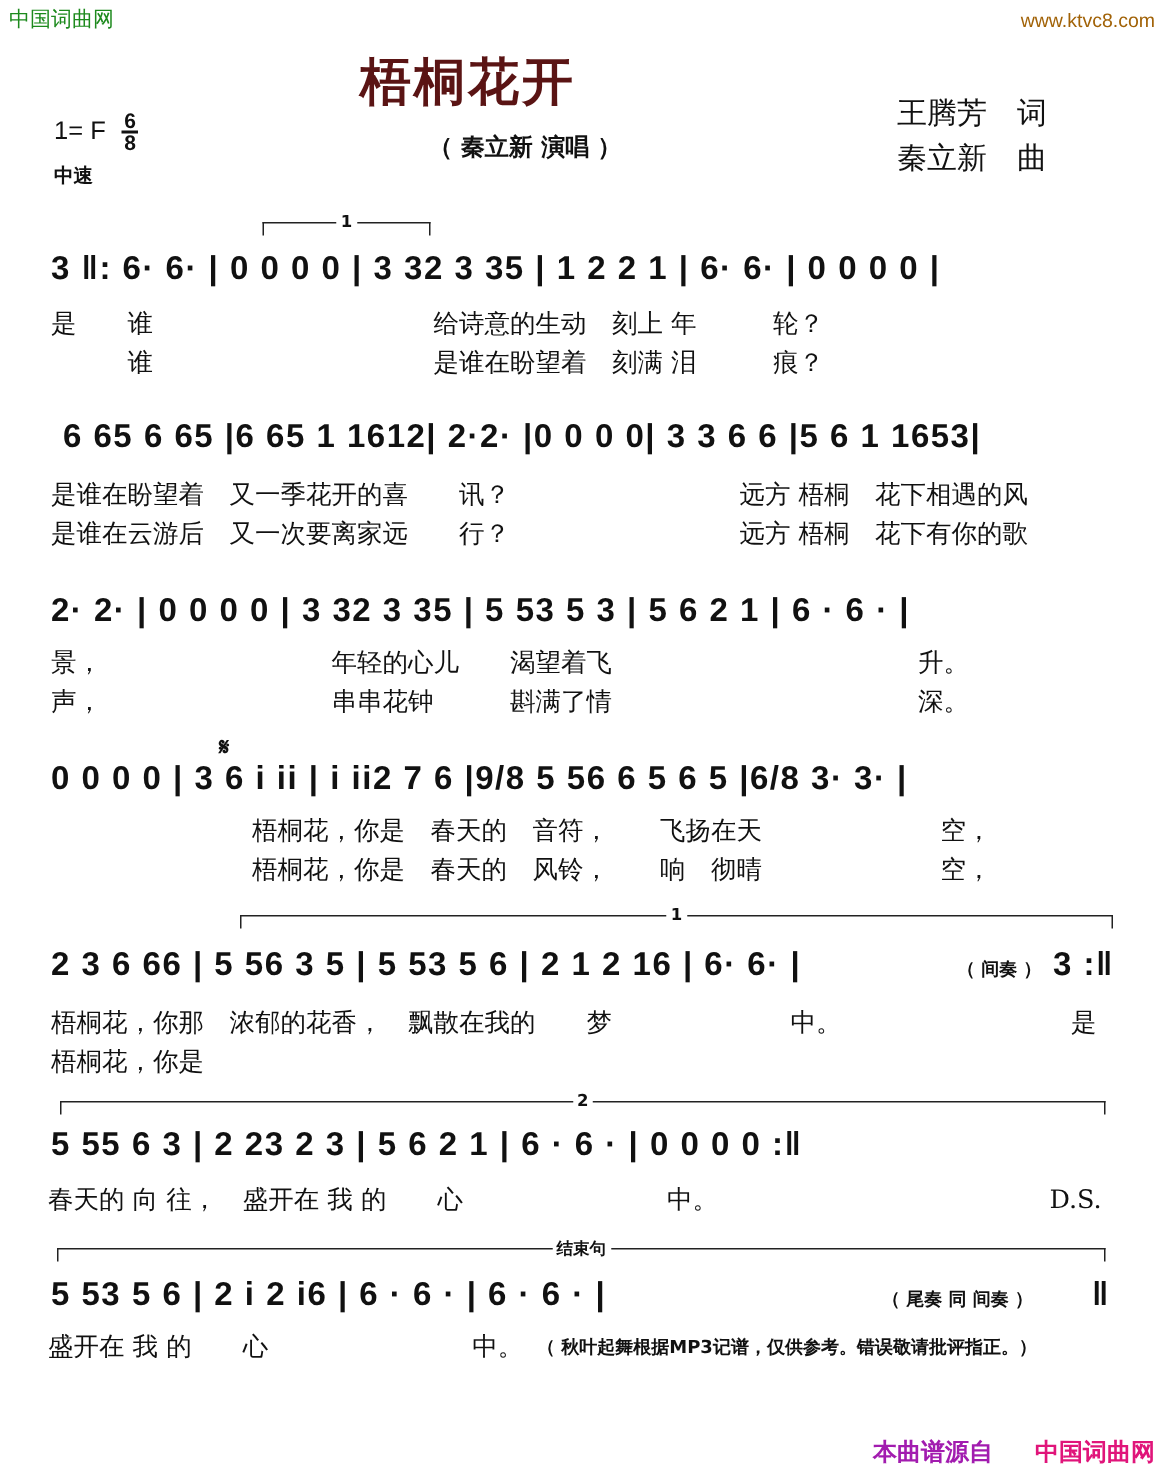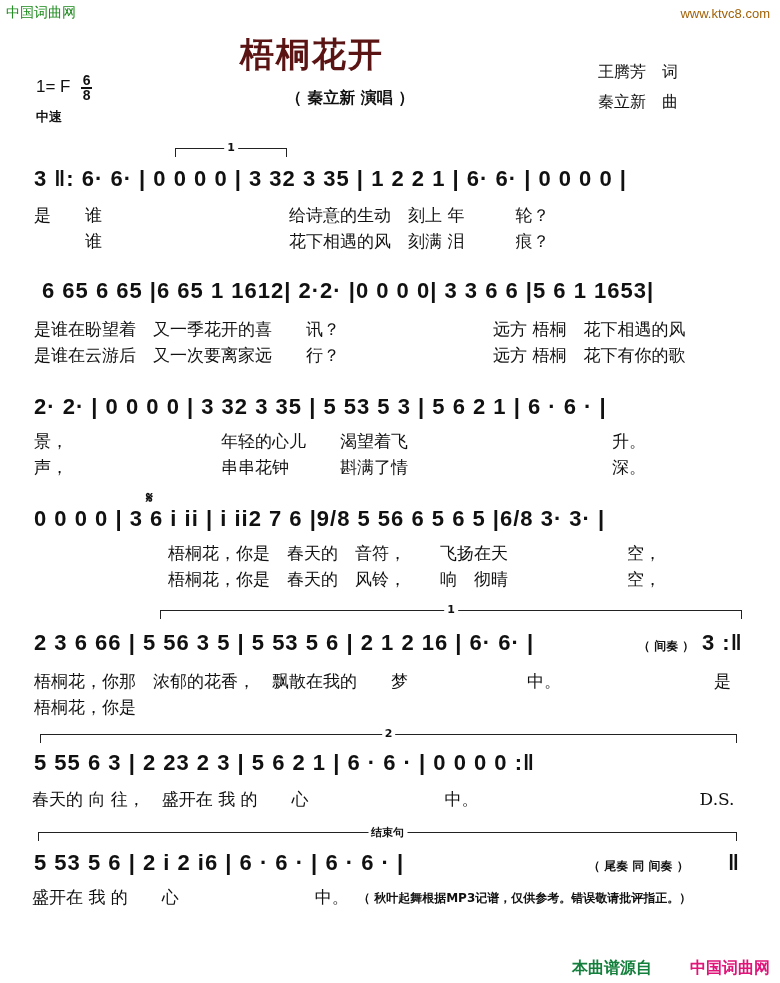--- a/index.html
+++ b/index.html
@@ -6,26 +6,26 @@
   body{width:780px;height:983px;position:relative;overflow:hidden;font-family:"DejaVu Sans","Liberation Sans",sans-serif;color:#111;}
   .abs{position:absolute;white-space:nowrap;}
   .wm-left{left:6px;top:4px;font-size:14px;color:#1d8a1d;}
   .wm-right{right:10px;top:6px;font-size:13px;color:#a16207;font-family:"Liberation Sans",sans-serif;}
   .title{left:0;width:624px;top:32px;text-align:center;font-size:34px;color:#5a1414;font-weight:bold;letter-spacing:2px;}
   .singer{left:0;width:700px;top:88px;text-align:center;font-size:16px;font-weight:bold;}
   .key{left:36px;top:74px;font-size:17px;font-family:"Liberation Sans",sans-serif;}
   .frac{display:inline-flex;flex-direction:column;align-items:center;font-size:14px;font-weight:bold;line-height:13px;vertical-align:middle;margin-left:6px;}
   .frac .bar{width:11px;border-top:2px solid #111;}
   .tempo{left:36px;top:108px;font-size:13px;font-weight:bold;}
-  .credit{font-size:16px;font-family:Liberation Serif, serif;}
+  .credit{font-size:20px;font-family:Liberation Serif, serif;}
   .notes{font-family:"Liberation Sans",sans-serif;font-weight:bold;font-size:22px;letter-spacing:1px;}
   .lyric{font-size:17px;font-family:"DejaVu Serif","Liberation Serif",serif;}
   .bracket{border-top:1.5px solid #222;border-left:1.5px solid #222;border-right:1.5px solid #222;height:8px;}
   .bracket-label{position:absolute;top:-8px;left:50%;transform:translateX(-50%);background:#fff;padding:0 3px;font-size:11px;font-weight:bold;}
-  .footer-src{right:128px;top:958px;font-size:16px;font-weight:bold;color:#15803d;}
+  .footer-src{right:118px;top:958px;font-size:16px;font-weight:bold;color:#a21caf;}
   .footer-brand{right:10px;top:958px;font-size:16px;font-weight:bold;color:#e0157a;}
   .small{font-size:12px;font-weight:bold;font-family:"DejaVu Sans",sans-serif;letter-spacing:0;}
   .note-line{font-size:12px;font-weight:bold;}
 </style>
 </head>
 <body>
 
 <div class="abs wm-left">中国词曲网</div>
 <div class="abs wm-right">www.ktvc8.com</div>
 
@@ -43,21 +43,21 @@
 <div class="abs tempo">中速</div>
 
 <div class="abs credit" style="left:598px;top:62px;">王腾芳　词</div>
 <div class="abs credit" style="left:598px;top:92px;">秦立新　曲</div>
 
 <div class="abs bracket" style="left:175px;top:148px;width:110px;">
   <span class="bracket-label">1</span>
 </div>
 <div class="abs notes" style="left:34px;top:166px;">3 ‖: 6· 6· | 0 0 0 0 | 3 32 3 35 | 1 2 2 1 | 6· 6· | 0 0 0 0 |</div>
 <div class="abs lyric" style="left:34px;top:204px;">是　　谁　　　　　　　　　　　给诗意的生动　刻上 年　　　轮？</div>
-<div class="abs lyric" style="left:34px;top:230px;">　　　谁　　　　　　　　　　　花下相遇的风　刻满 泪　　　痕？</div>
+<div class="abs lyric" style="left:34px;top:230px;">　　　谁　　　　　　　　　　　是谁在盼望着　刻满 泪　　　痕？</div>
 
 <div class="abs notes" style="left:42px;top:278px;">6 65 6 65 |6 65 1 1612| 2·2· |0 0 0 0| 3 3 6 6 |5 6 1 1653|</div>
 <div class="abs lyric" style="left:34px;top:318px;">是谁在盼望着　又一季花开的喜　　讯？　　　　　　　　　远方 梧桐　花下相遇的风</div>
 <div class="abs lyric" style="left:34px;top:344px;">是谁在云游后　又一次要离家远　　行？　　　　　　　　　远方 梧桐　花下有你的歌</div>
 
 <div class="abs notes" style="left:34px;top:394px;">2·  2· | 0 0 0 0 | 3 32 3 35 | 5 53 5 3 | 5  6  2  1 | 6 · 6 · |</div>
 <div class="abs lyric" style="left:34px;top:430px;">景，　　　　　　　　　年轻的心儿　　渴望着飞　　　　　　　　　　　　升。</div>
 <div class="abs lyric" style="left:34px;top:456px;">声，　　　　　　　　　串串花钟　　　斟满了情　　　　　　　　　　　　深。</div>
 
 <div class="abs" style="left:146px;top:488px;font-size:16px;font-weight:bold;">𝄋</div>

